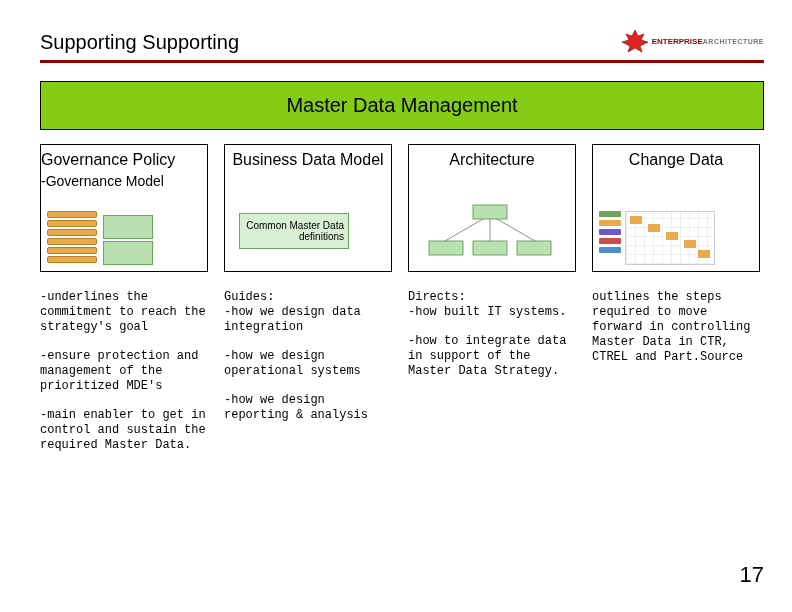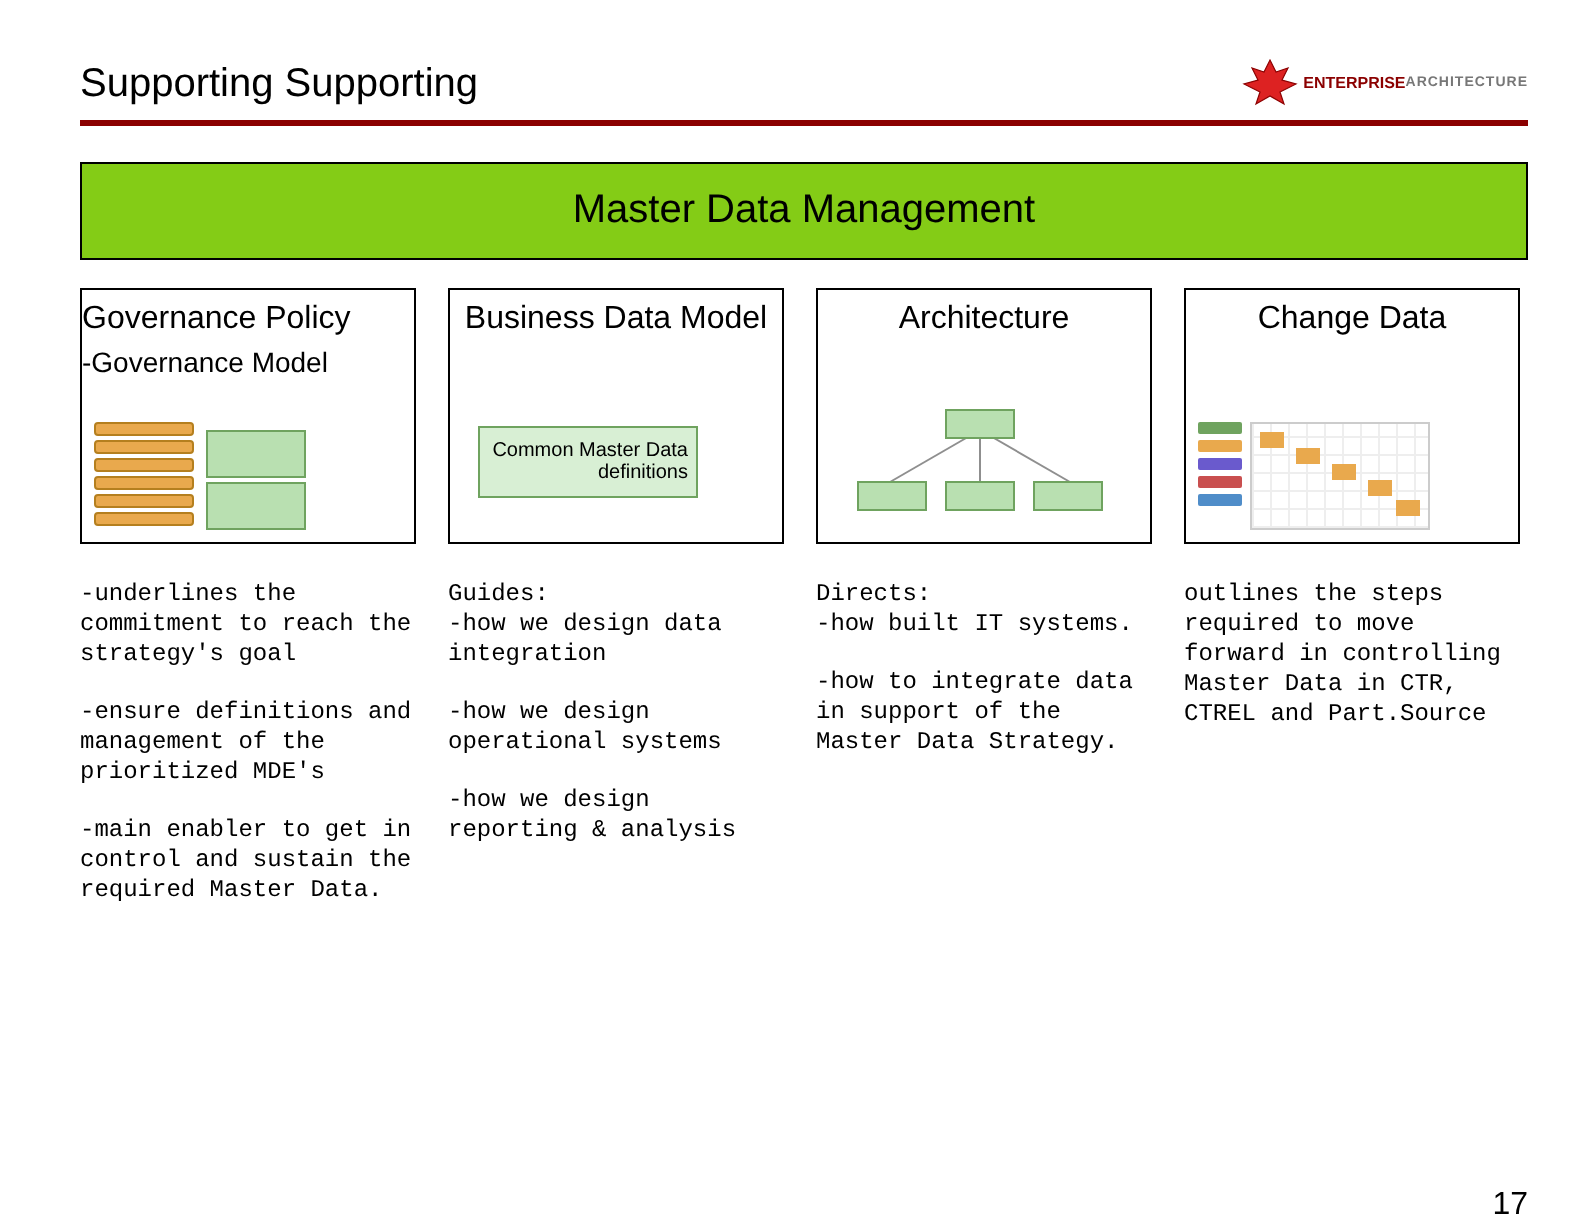--- a/index.html
+++ b/index.html
@@ -67,21 +67,21 @@
   .bullets {
     display: grid;
     grid-template-columns: 168px 168px 168px 168px;
     column-gap: 16px;
     margin-top: 18px;
     font-size: 12px;
     line-height: 1.25;
   }
   .bcol > div { margin-bottom: 14px; font-family: Liberation Mono, monospace; }
   .bcol > div:last-child { margin-bottom: 0; }
-  .page-num { position:absolute; bottom:0; right:28px; font-size:16px; }
+  .page-num { position:absolute; bottom:24px; right:28px; font-size:22px; }
 </style>
 </head>
 <body>
 
 <div class="slide">
 
   <div class="header">
     <div class="title">Supporting Supporting</div>
     <div class="logo">
       <svg width="34" height="28" viewBox="0 0 34 28">
@@ -151,21 +151,21 @@
           <div class="chg-cell" style="left:72px; top:38px;"></div>
         </div>
       </div>
     </div>
 
   </div>
 
   <div class="bullets">
     <div class="bcol">
       <div>-underlines the commitment to reach the strategy's goal</div>
-      <div>-ensure definitions and management of the prioritized MDE's</div>
+      <div>-ensure protection and management of the prioritized MDE's</div>
       <div>-main enabler to get in control and sustain the required Master Data.</div>
     </div>
     <div class="bcol">
       <div>
         <span>Guides:</span><br>
         <span>-how we design data integration</span>
       </div>
       <div>-how we design operational systems</div>
       <div>-how we design reporting &amp; analysis</div>
     </div>

